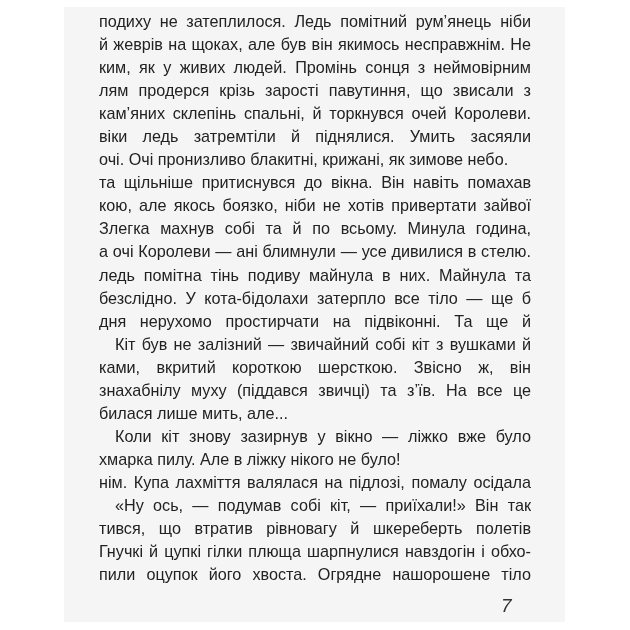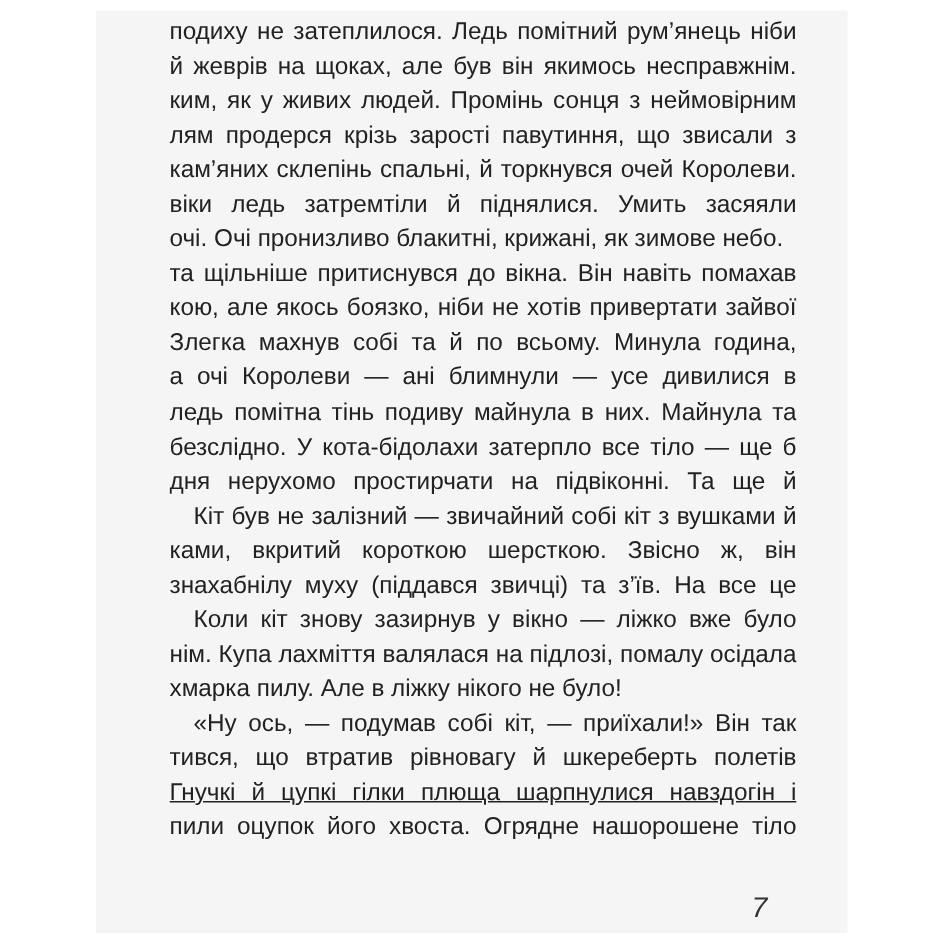--- a/index.html
+++ b/index.html
@@ -28,21 +28,20 @@
     color: #222222;
   }
   .line {
     display: block;
     height: 23.05px;
     line-height: 23.05px;
     white-space: nowrap;
     text-align: justify;
     text-align-last: justify;
     overflow: hidden;
-    margin-left: 14px;
   }
   .line.indent {
     padding-left: 16px;
   }
   .line.last {
     text-align-last: left;
   }
   .page-number {
     position: absolute;
     left: 437px;
@@ -77,32 +76,33 @@
       <span class="line" style="white-space: normal;">а очі Королеви — ані блимнули — усе дивилися в стелю. Хіба</span>
       <span class="line" style="white-space: normal;">ледь помітна тінь подиву майнула в них. Майнула та зникла</span>
       <span class="line" style="white-space: normal;">безслідно. У кота-бідолахи затерпло все тіло — ще б пак, пів</span>
       <span class="line" style="white-space: normal;">дня нерухомо простирчати на підвіконні. Та ще й дурнувата</span>
     </div>
 
     <div>
       <span class="line indent" style="white-space: normal;">Кіт був не залізний — звичайний собі кіт з вушками й лап-</span>
       <span class="line" style="white-space: normal;">ками, вкритий короткою шерсткою. Звісно ж, він вполював</span>
       <span class="line" style="white-space: normal;">знахабнілу муху (піддався звичці) та з’їв. На все це знадо-</span>
+      <span class="line last" style="white-space: normal;">билася лише мить, але...</span>
     </div>
 
     <div>
       <span class="line indent" style="white-space: normal;">Коли кіт знову зазирнув у вікно — ліжко вже було порож-</span>
+      <span class="line last" style="white-space: normal;">хмарка пилу. Але в ліжку нікого не було!</span>
       <span class="line" style="white-space: normal;">нім. Купа лахміття валялася на підлозі, помалу осідала</span>
-      <span class="line last" style="white-space: normal;">хмарка пилу. Але в ліжку нікого не було!</span>
     </div>
 
     <div>
       <span class="line indent" style="white-space: normal;">«Ну ось, — подумав собі кіт, — приїхали!» Він так засму-</span>
       <span class="line" style="white-space: normal;">тився, що втратив рівновагу й шкереберть полетів донизу.</span>
-      <span class="line" style="white-space: normal; text-decoration: underline;">Гнучкі й цупкі гілки плюща шарпнулися навздогін і обхо-</span>
+      <span class="line" style="white-space: normal;">Гнучкі й цупкі гілки плюща шарпнулися навздогін і обхо-</span>
       <span class="line" style="white-space: normal;">пили оцупок його хвоста. Огрядне нашорошене тіло мляво</span>
 
     </div>
 
   </div>
 
   <div class="page-number">7</div>
 </div>
 
 </body></html>

